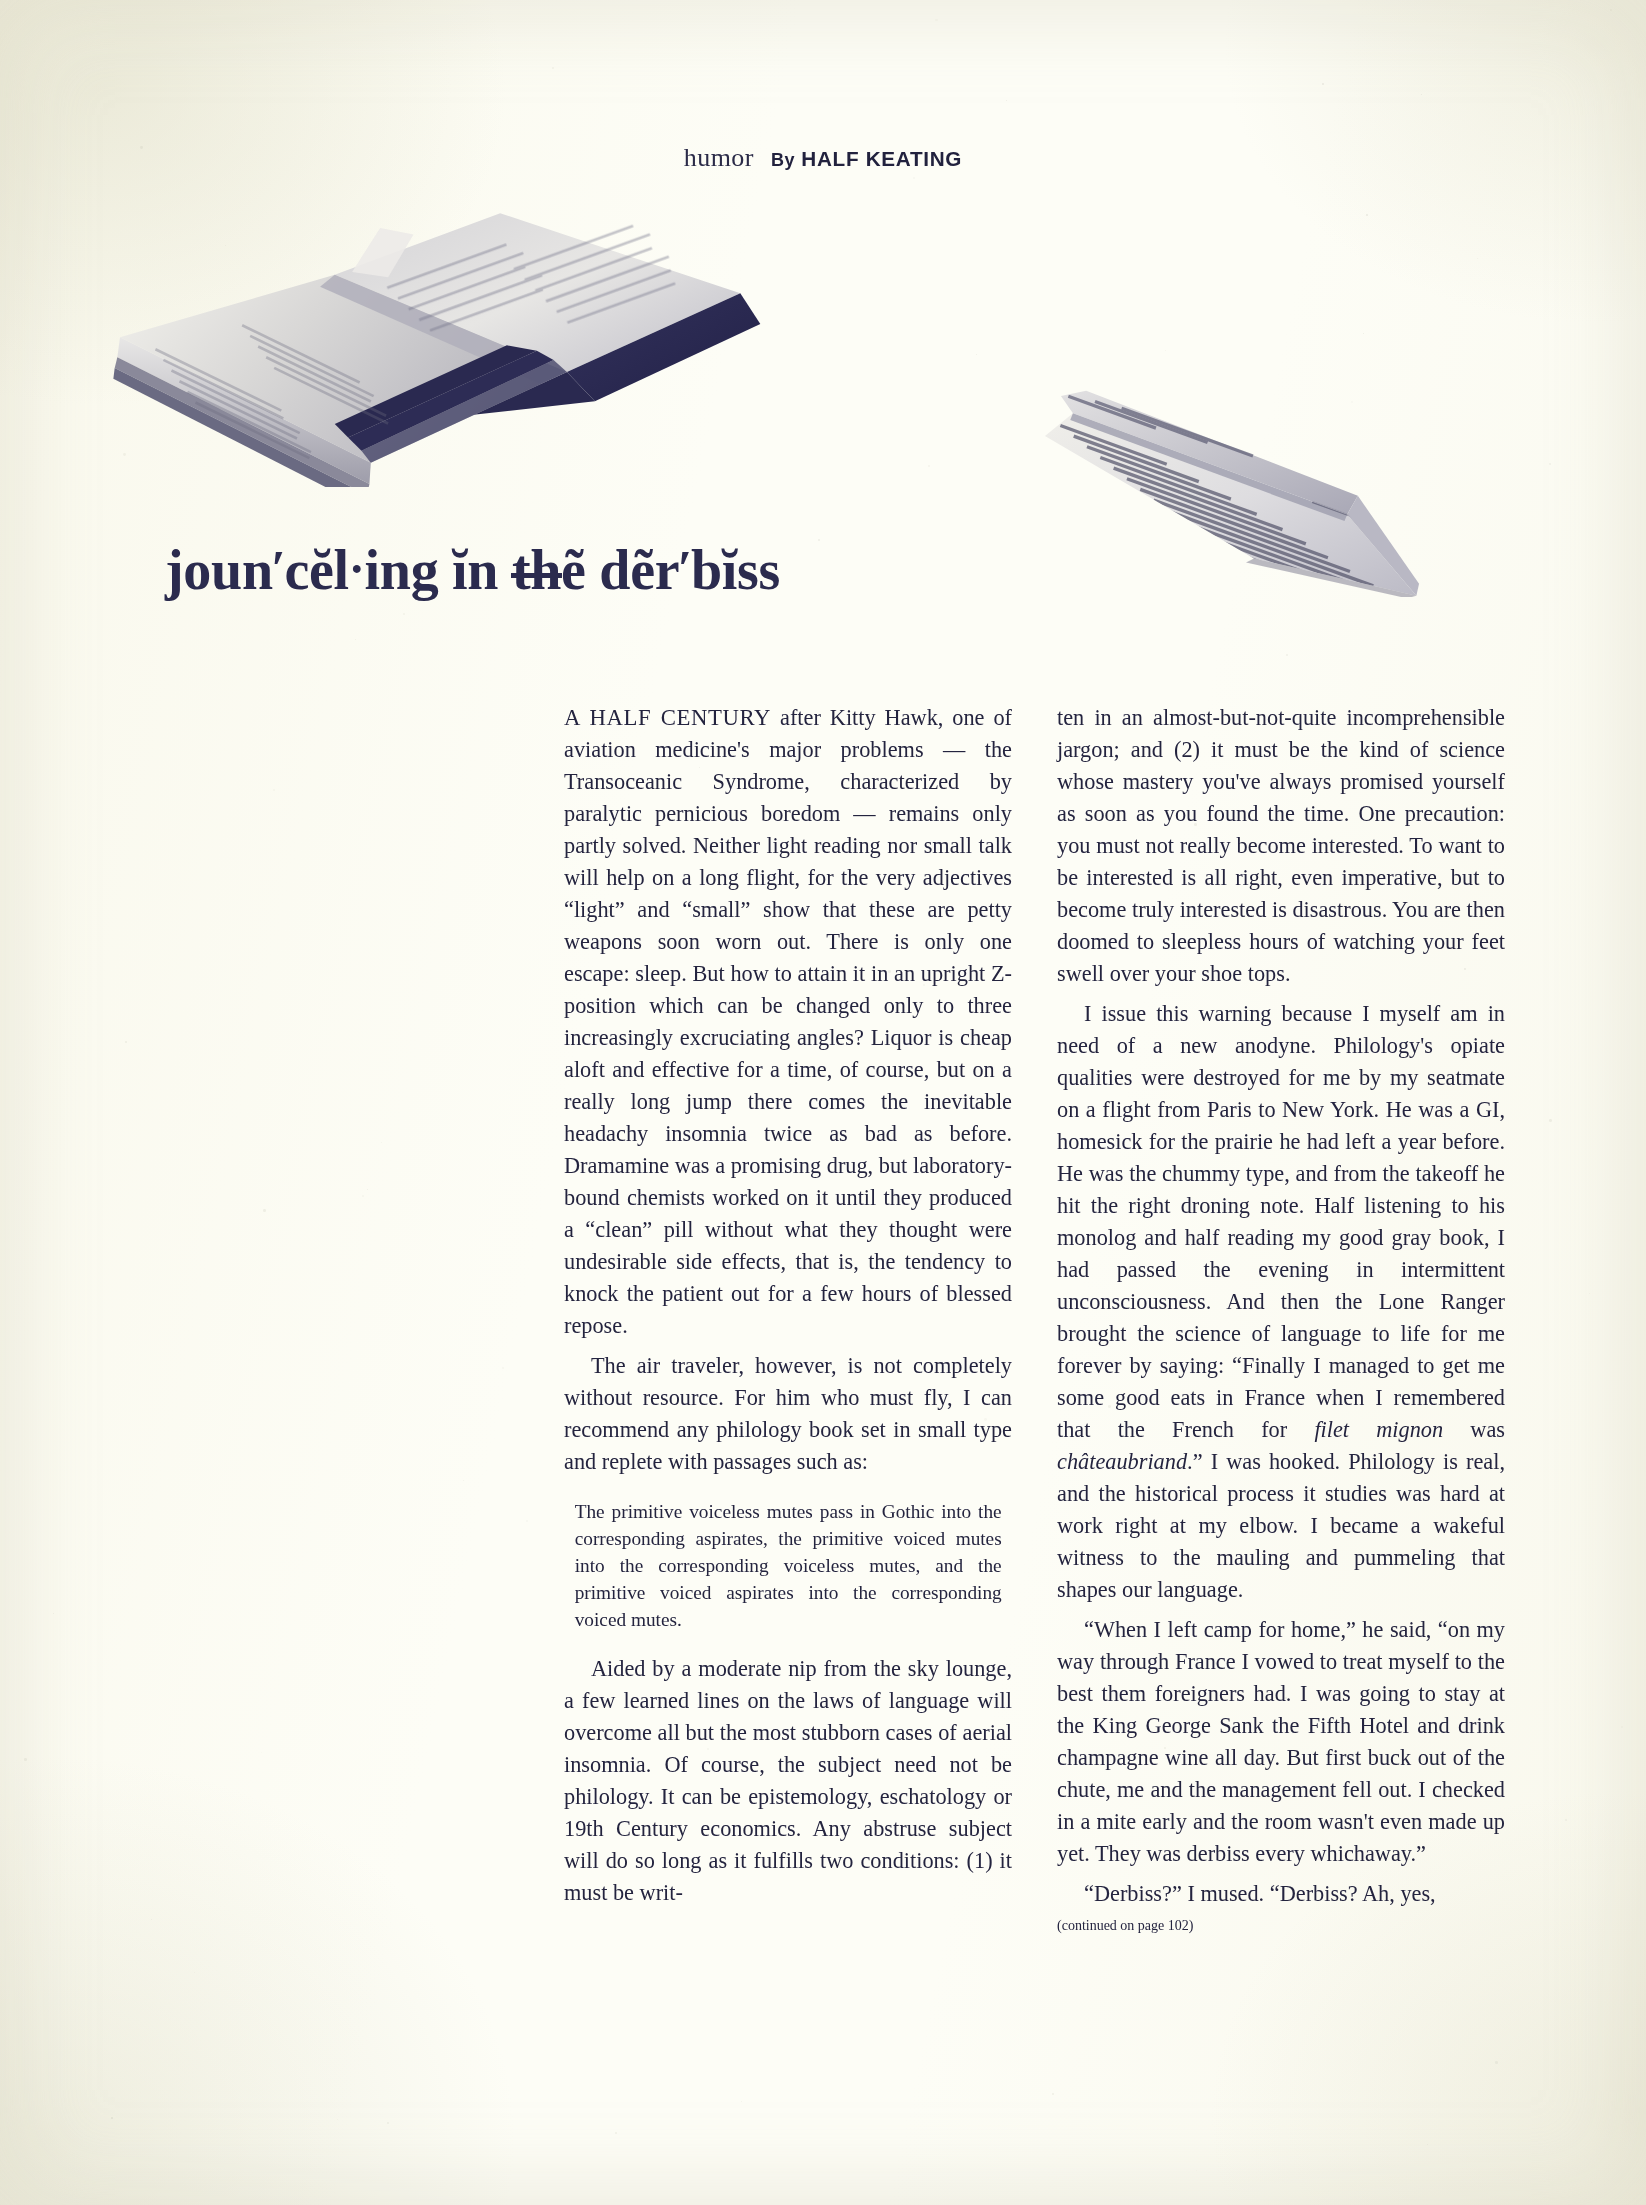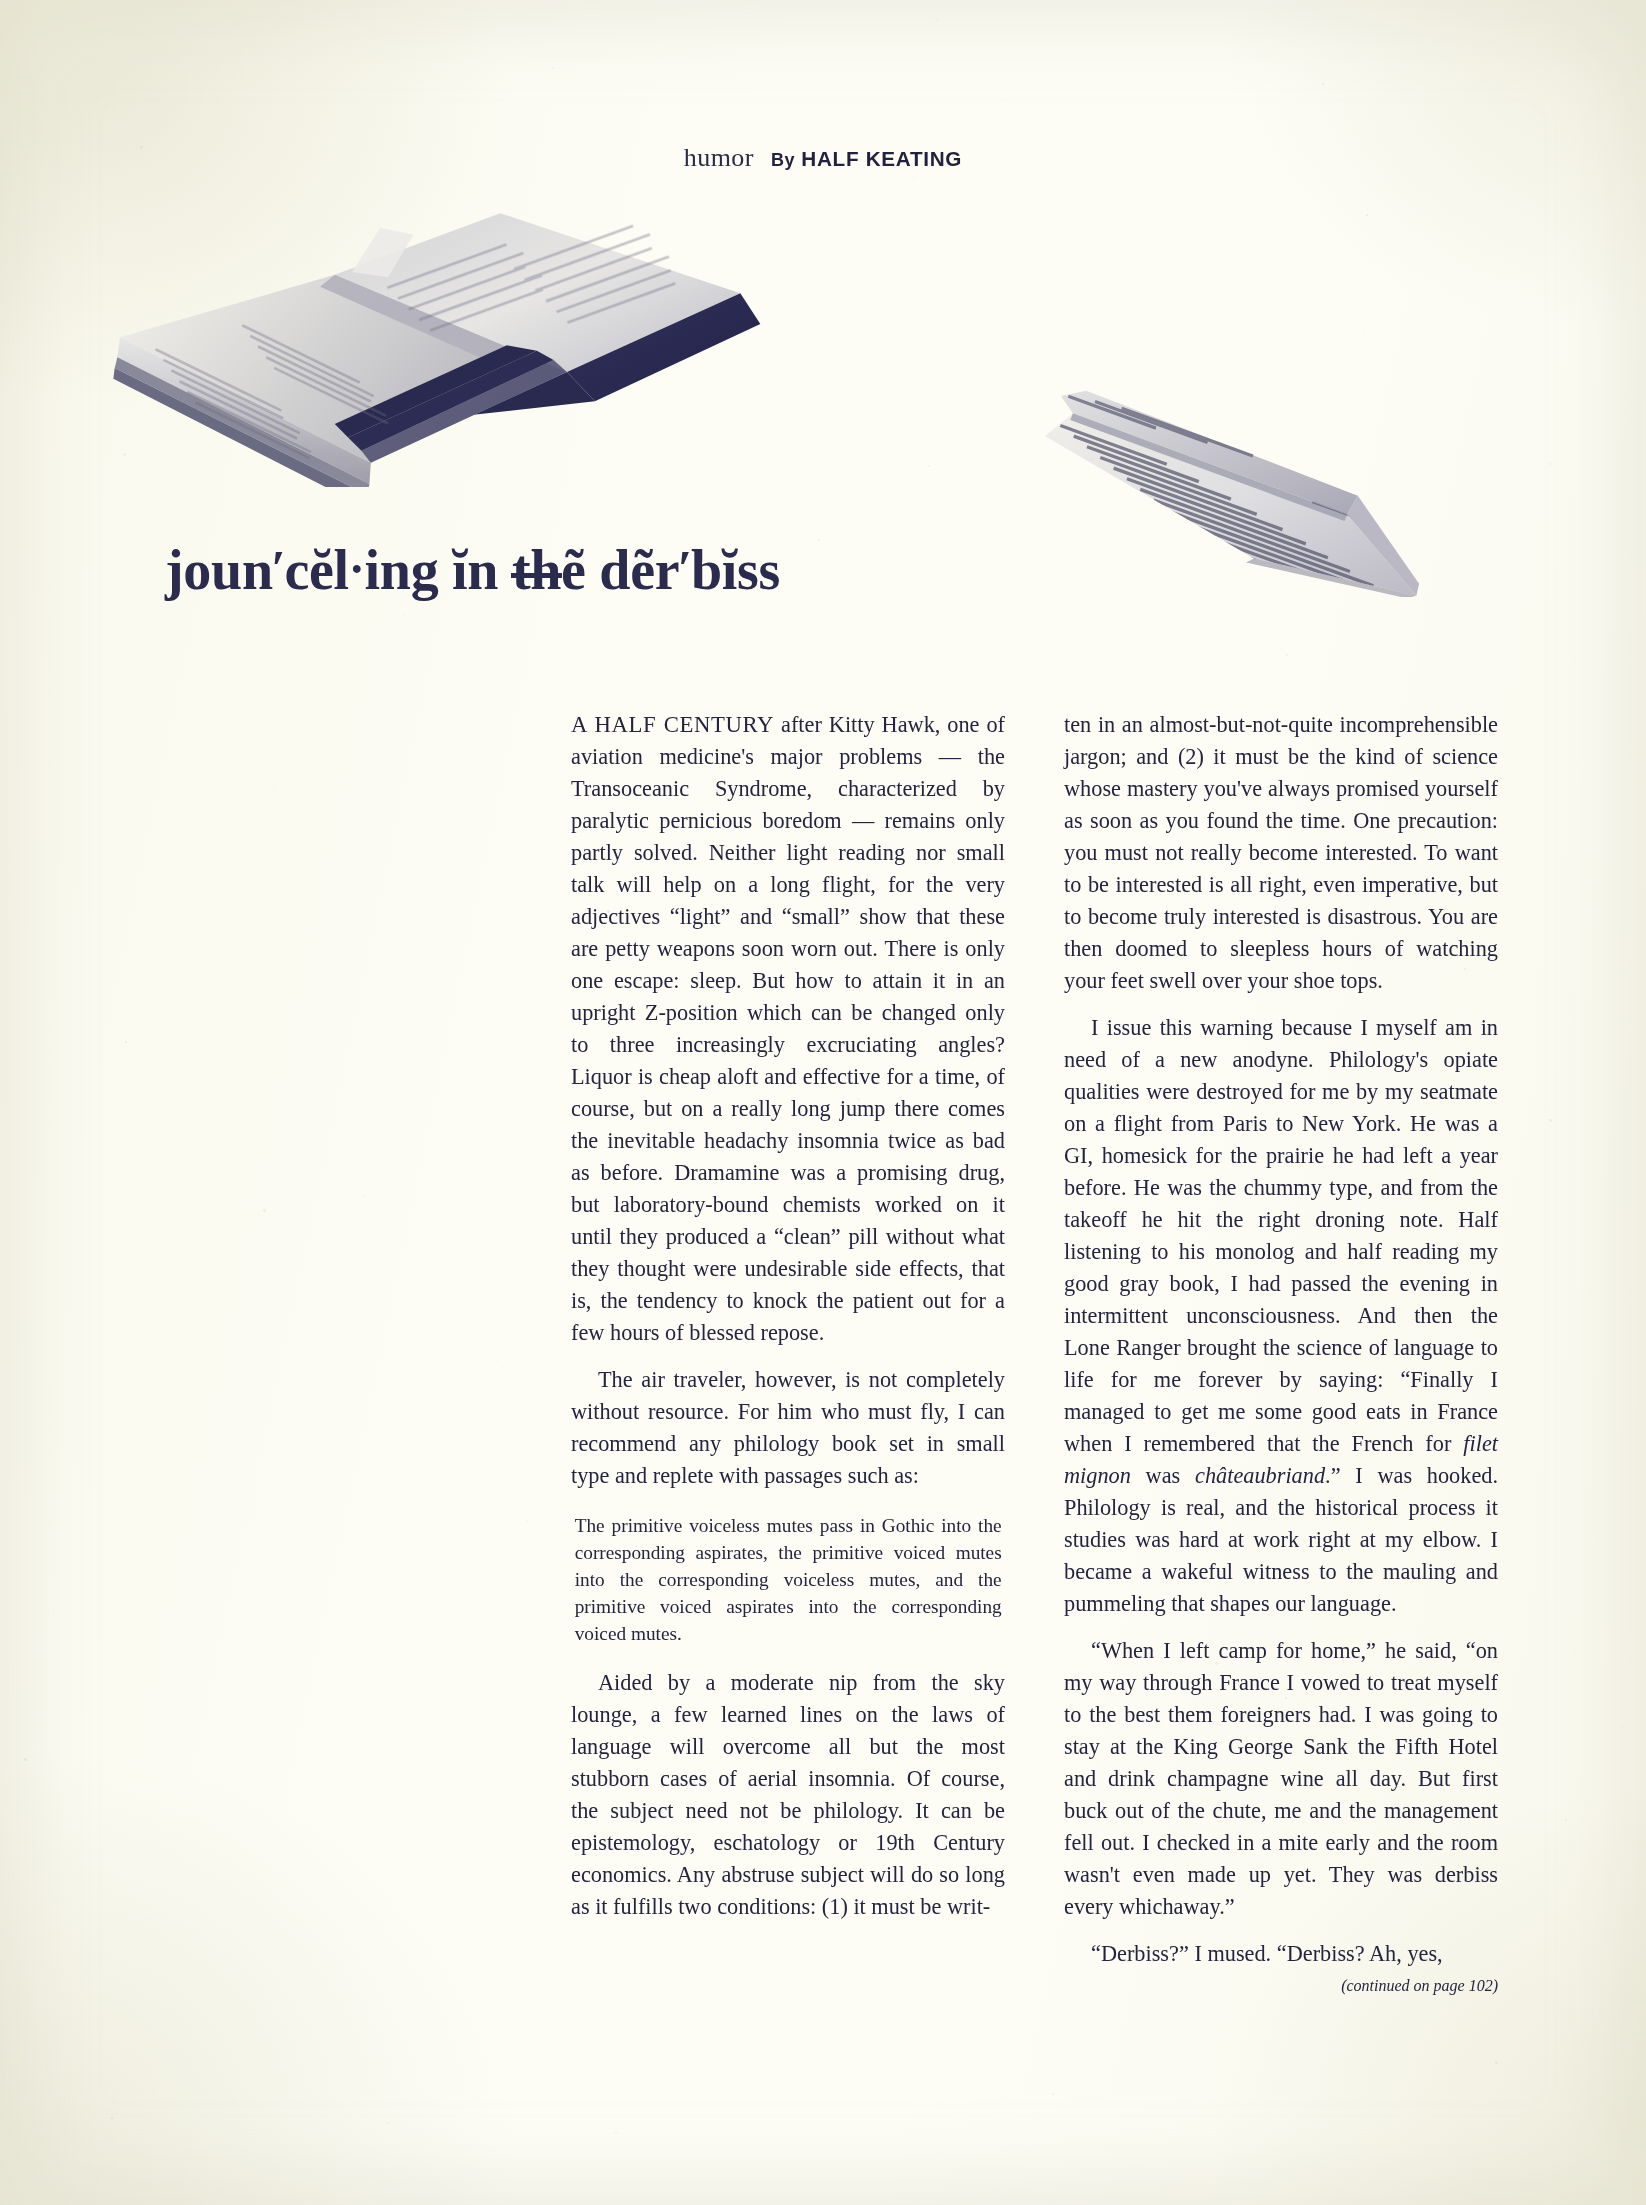--- a/index.html
+++ b/index.html
@@ -119,21 +119,21 @@
     position: absolute;
     left: 556px;
     top: 694px;
     width: 957px;
     display: flex;
     gap: 29px;
   }
   .col { width: 464px; }
 
   .col p {
-    margin: 15px;
+    margin: 8px;
     font-size: 22.3px;
     line-height: 32px;
     text-align: justify;
     text-justify: inter-word;
     color: #24243f;
     hyphens: none;
   }
   .col p + p { text-indent: 27px; }
   .col p.noindent { text-indent: 0; }
 
@@ -151,23 +151,22 @@
   blockquote.passage p {
     font-size: 19.3px;
     line-height: 27px;
     text-align: justify;
     text-indent: 0;
     margin: 0;
   }
 
   .continued {
     display: block;
-    text-align: right;
-    font-style: italic;
-    font-size: 16px;
+    text-align: left;
+    font-size: 14px;
     line-height: 32px;
     text-indent: 0;
   }
 
   
   .tagline {
     position: absolute;
     left: 0; right: 0;
     bottom: 97px;
     text-align: center;

